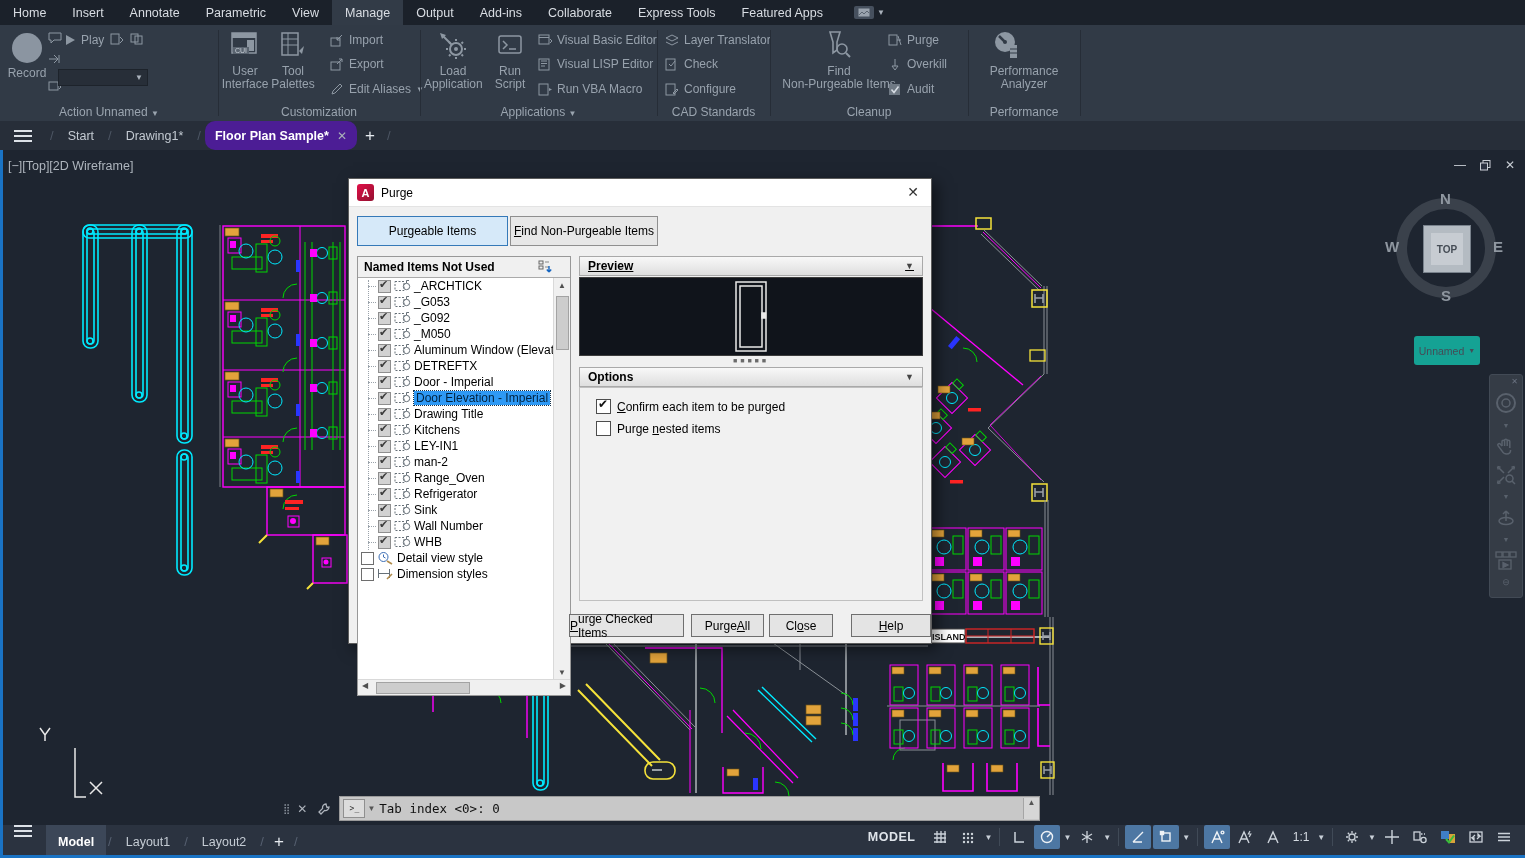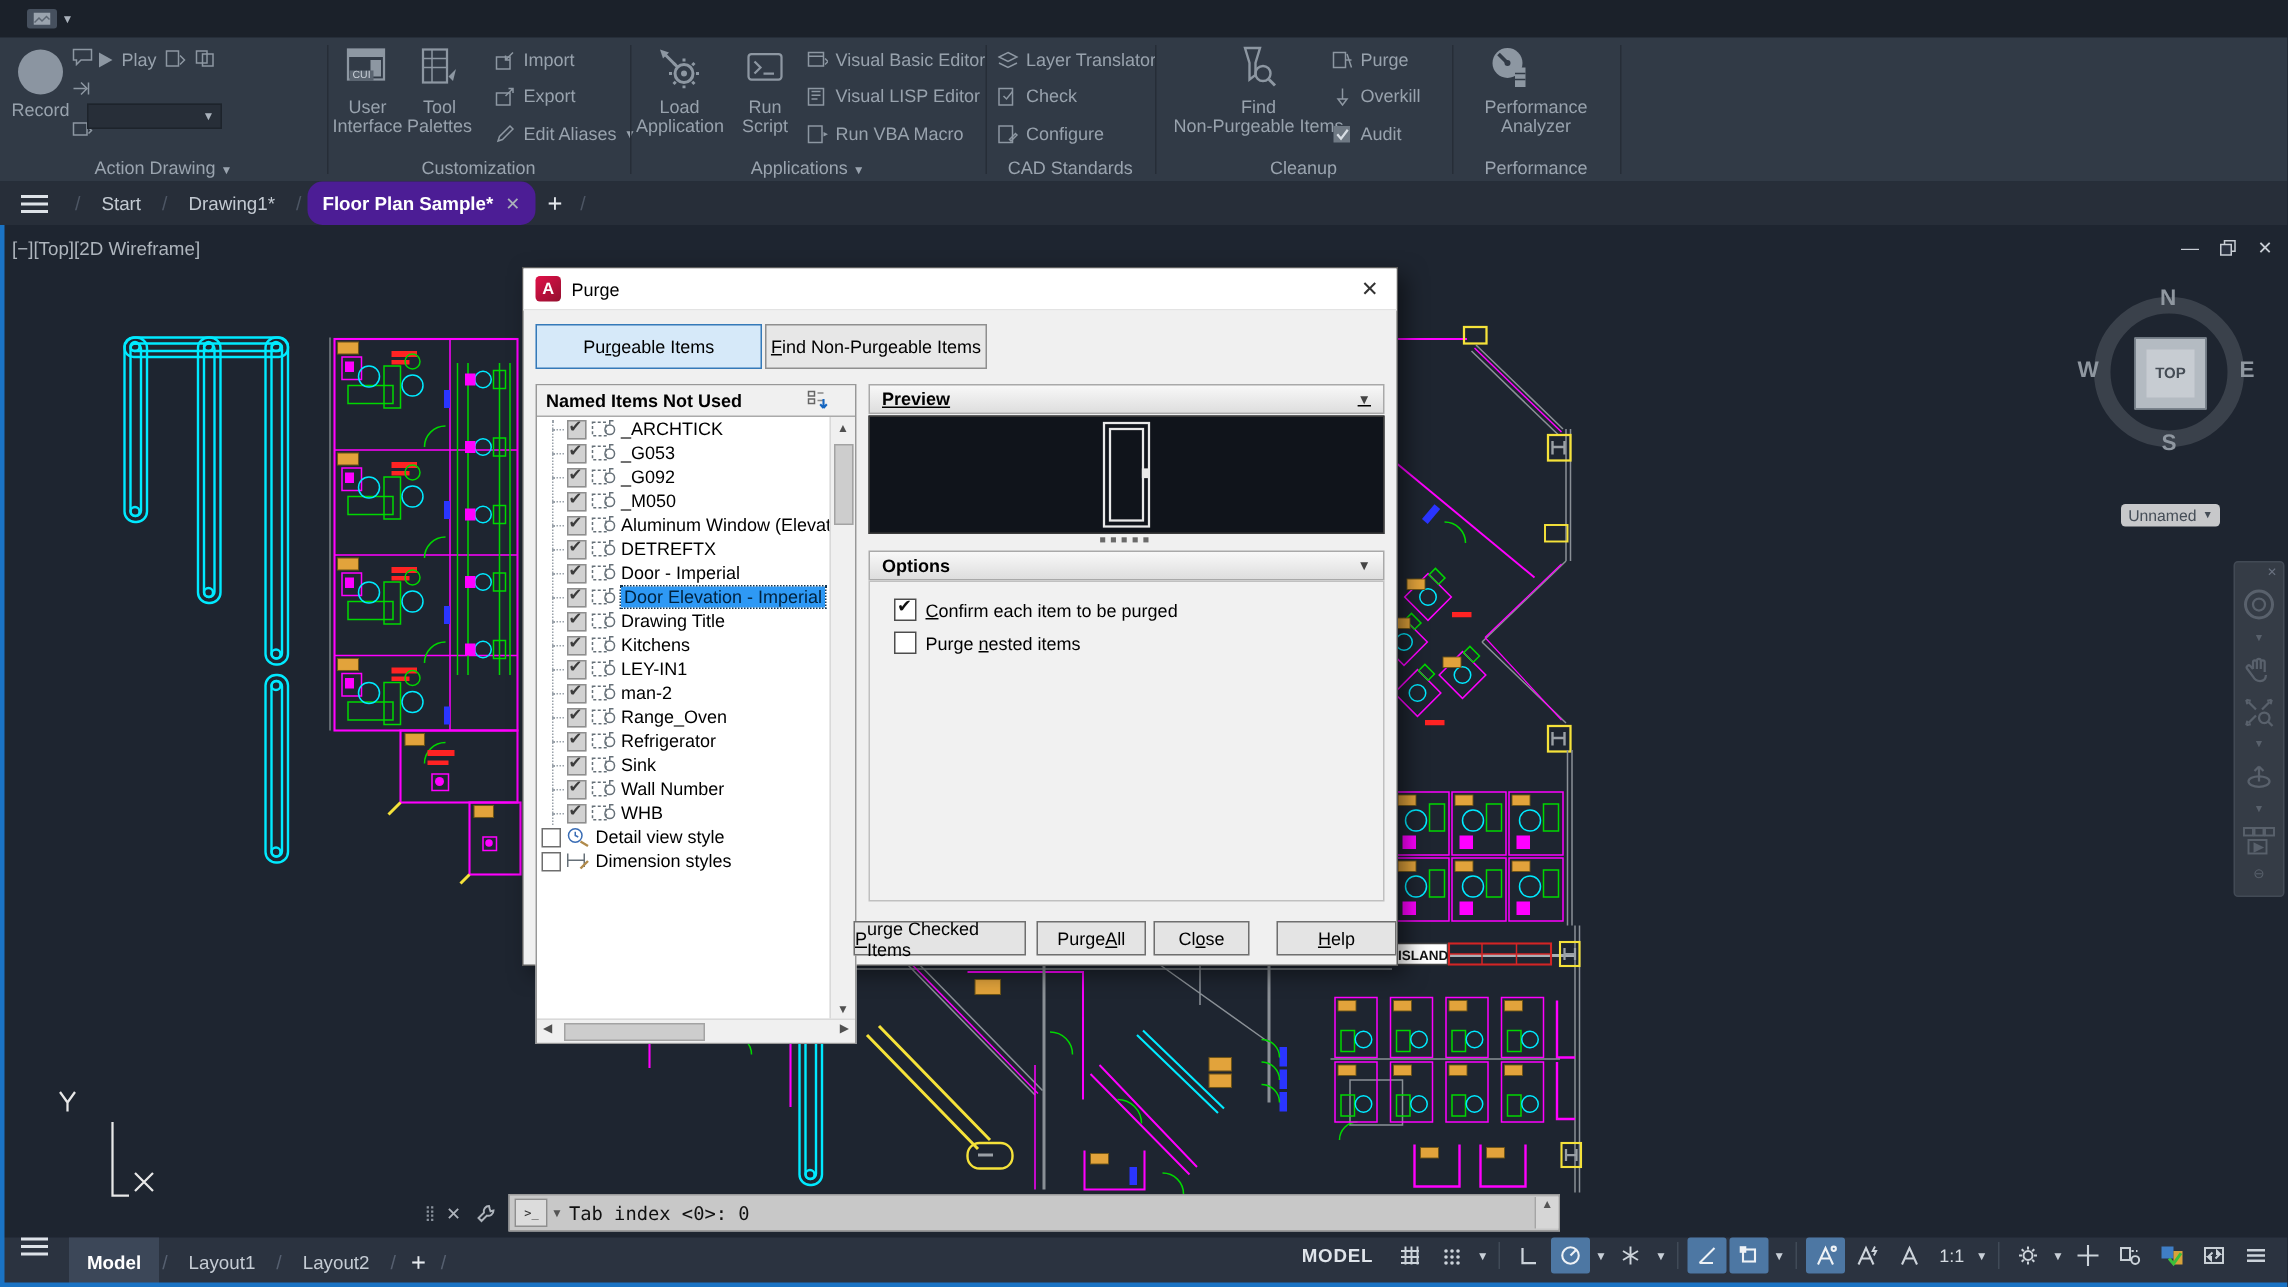--- a/index.html
+++ b/index.html
@@ -37,21 +37,21 @@
   .edge-bottom{position:absolute;left:0;top:855px;width:100%;height:3px;background:#1a73c4;z-index:40;}
   .vp-label{position:absolute;left:8px;top:9px;color:#aeb5bd;font-size:12.5px;z-index:6;}
   .win-ctrl{position:absolute;right:10px;top:8px;color:#c9ced5;font-size:12px;display:flex;gap:14px;align-items:center;z-index:6;}
   
   .vcube{position:absolute;left:1392px;top:40px;width:110px;height:165px;z-index:6;}
   .vring{position:absolute;left:4px;top:8px;width:78px;height:78px;border:11px solid #3a414b;border-radius:50%;}
   .vletter{position:absolute;color:#8f97a0;font-weight:bold;font-size:15px;}
   .vface{position:absolute;left:31px;top:35px;width:46px;height:46px;background:#b4bbc2;border:1px solid #79828c;display:flex;align-items:center;justify-content:center;}
   .vface-in{width:32px;height:32px;background:#c7ccd2;display:flex;align-items:center;justify-content:center;
             color:#454c55;font-size:10px;font-weight:bold;}
-  .vpill{position:absolute;left:22px;top:146px;width:66px;height:15px;background:#e5e5e5;opacity:.85;border-radius:3px;
+  .vpill{position:absolute;left:22px;top:146px;width:66px;height:29px;background:#14b8a6;opacity:.85;border-radius:3px;
          display:flex;align-items:center;justify-content:center;gap:4px;color:#4c545e;font-size:10.5px;}
   
   .navbar{position:absolute;left:1489px;top:224px;width:32px;height:222px;background:#353c46;border:1px solid #424a55;
           border-radius:3px;display:flex;flex-direction:column;align-items:center;z-index:6;color:#59616c;}
   .navbar .nclose{align-self:flex-end;font-size:8px;padding:2px 4px;color:#6a7280;}
   .nitem{margin:4px 0;display:flex;align-items:center;justify-content:center;}
   
   .cmdline{position:absolute;left:283px;top:647px;width:757px;height:23px;display:flex;align-items:center;z-index:8;}
   .cmd-grip{color:#8b939d;font-size:10px;letter-spacing:1px;margin-right:6px;}
   .cmd-x{color:#aeb4bc;font-size:12px;margin-right:10px;}
@@ -117,20 +117,33 @@
   .scaret{font-size:8px;color:#c9d0d8;padding:0 1px;}
   .ssep{width:1px;height:18px;background:#404a57;margin:0 4px;}
   .modeltxt{font-size:12.5px;font-weight:bold;letter-spacing:.5px;color:#dfe4ea;margin-right:10px;}
   .scaletxt{font-size:12px;color:#d5dbe2;}
   svg{display:block;}
 </style>
 </head>
 <body>
 
 <div class="menubar">
+  <div id="menu-list" style="display:flex;align-items:stretch;">
+      <div class="menu-item">Home</div>
+      <div class="menu-item">Insert</div>
+      <div class="menu-item">Annotate</div>
+      <div class="menu-item">Parametric</div>
+      <div class="menu-item">View</div>
+      <div class="menu-item active">Manage</div>
+      <div class="menu-item">Output</div>
+      <div class="menu-item">Add-ins</div>
+      <div class="menu-item">Collaborate</div>
+      <div class="menu-item">Express Tools</div>
+      <div class="menu-item">Featured Apps</div>
+    </div>
   <div class="menu-extra">
     <span class="pic">
       <svg width="12" height="9" viewBox="0 0 12 9">
           <rect x="0.5" y="0.5" width="11" height="8" fill="#9aa3ae"></rect>
           <path d="M1 7 4 4 6 6 9 3 11 5" stroke="#5c6672" fill="none"></path>
         </svg>
     </span>
     <span class="caret">▼</span>
   </div>
 </div>
@@ -174,21 +187,21 @@
     <span style="position:absolute;left:130px;top:8px;">
       <svg width="14" height="12" viewBox="0 0 14 12">
           <rect x="1" y="1" width="7" height="8" fill="none" stroke="#8d97a2"></rect>
           <rect x="5" y="3" width="7" height="8" fill="none" stroke="#8d97a2"></rect>
         </svg>
       </span>
     <div class="combo" style="left:58px;top:44px;width:84px;height:15px;">
       <span class="caret">▼</span>
     </div>
     <div class="plabel">
-      <span>Action Drawing</span> <span style="font-size:8px;">▼</span>
+      <span>Action Unnamed</span> <span style="font-size:8px;">▼</span>
     </div>
   </div>
   <div class="rsep" style="left:218px;"></div>
 
   <div class="panel" style="left:218px;width:202px;">
     <span style="position:absolute;left:12px;top:6px;">
       <svg width="28" height="28" viewBox="0 0 28 28">
           <rect x="2" y="2" width="24" height="20" fill="none" stroke="#8d97a2" stroke-width="1.5"></rect>
           <rect x="2" y="2" width="24" height="5" fill="#8d97a2"></rect>
           <rect x="17" y="9" width="7" height="11" fill="#8d97a2"></rect>

